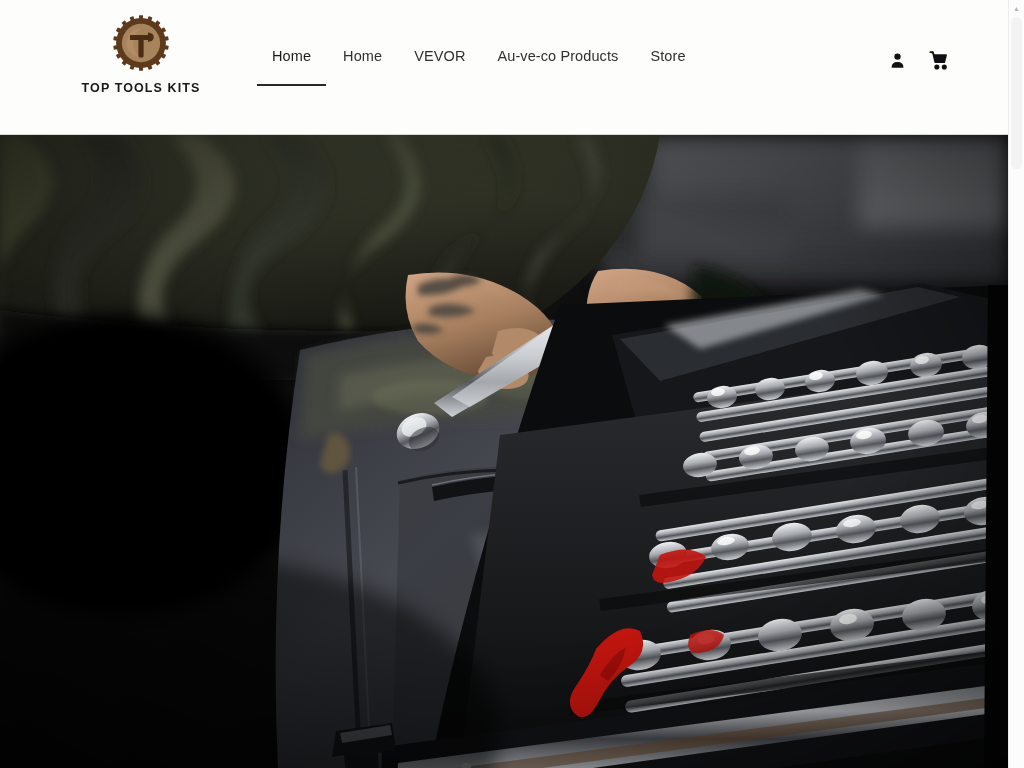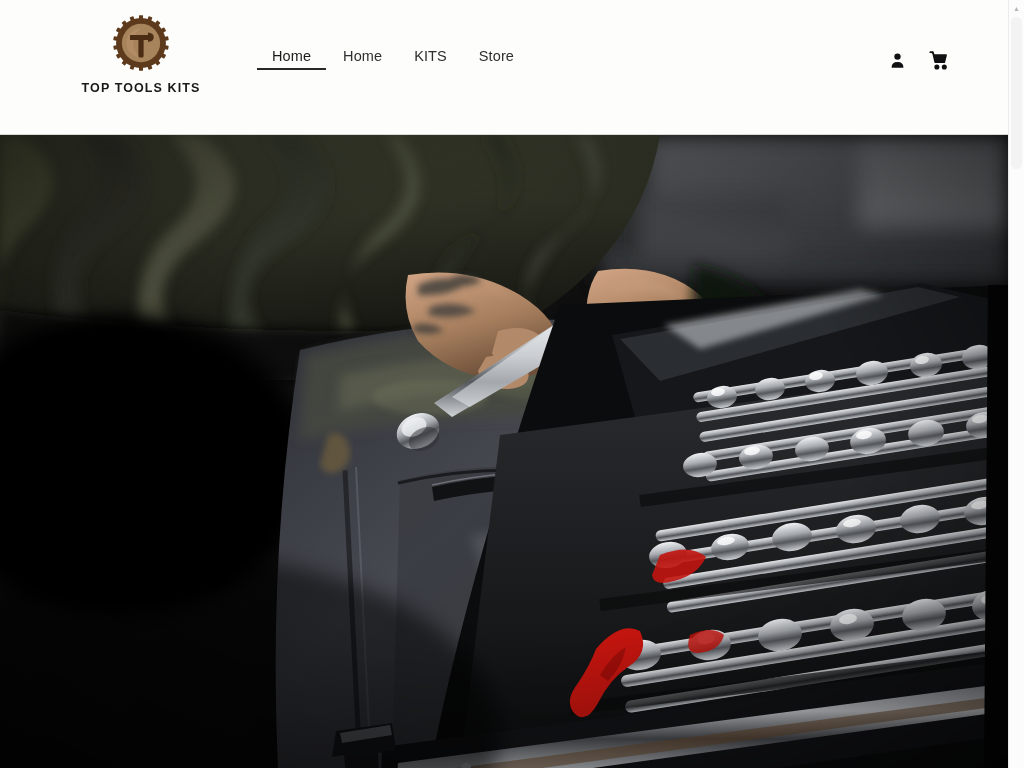--- a/index.html
+++ b/index.html
@@ -58,21 +58,21 @@
   .main-nav {
     position:absolute;
     left:256px; top:46px;
     display:flex;
     align-items:flex-start;
     gap:0;
   }
   .nav-link {
     position:relative;
     display:block;
-    padding:0 16px 4px 16px;
+    padding:0 16px 20px 16px;
     font-size:14.5px;
     color:#2f2f31;
     text-decoration:none;
     white-space:nowrap;
     line-height:20px;
     letter-spacing:.1px;
   }
   .nav-link.is-active { color:#1b1b1d; }
   .nav-link.is-active::after {
     content:"";
@@ -176,21 +176,22 @@
             <path d="M31 36 h38 v9 h-14.5 v27 q0 3 -2 3 h-5 q-2 0 -2 -3 v-27 h-14.5 z" fill="#4a2d14"></path>
             <path d="M62 32 q10 1 10 8 q0 7 -10 8 v-4 q5 -1 5 -4 q0 -3 -5 -4 z" fill="#4a2d14"></path>
           </g>
         </svg>
         <span class="brand-name">TOP TOOLS KITS</span>
       </a>
 
       <nav class="main-nav">
         <a class="nav-link is-active" href="#">Home</a>
         <a class="nav-link" href="#">Home</a>
-        <a class="nav-link" href="#">KITS</a>
+        <a class="nav-link" href="#">VEVOR</a>
+        <a class="nav-link" href="#">Au-ve-co Products</a>
         <a class="nav-link" href="#">Store</a>
       </nav>
 
       <div class="header-actions">
         <button class="icon-btn" aria-label="Account">
           <svg width="19" height="19" viewBox="0 0 24 24" fill="currentColor">
             <circle cx="12" cy="7" r="4"></circle>
             <path d="M4.5 21 q0 -7 7.5 -7 q7.5 0 7.5 7 z"></path>
           </svg>
         </button>

